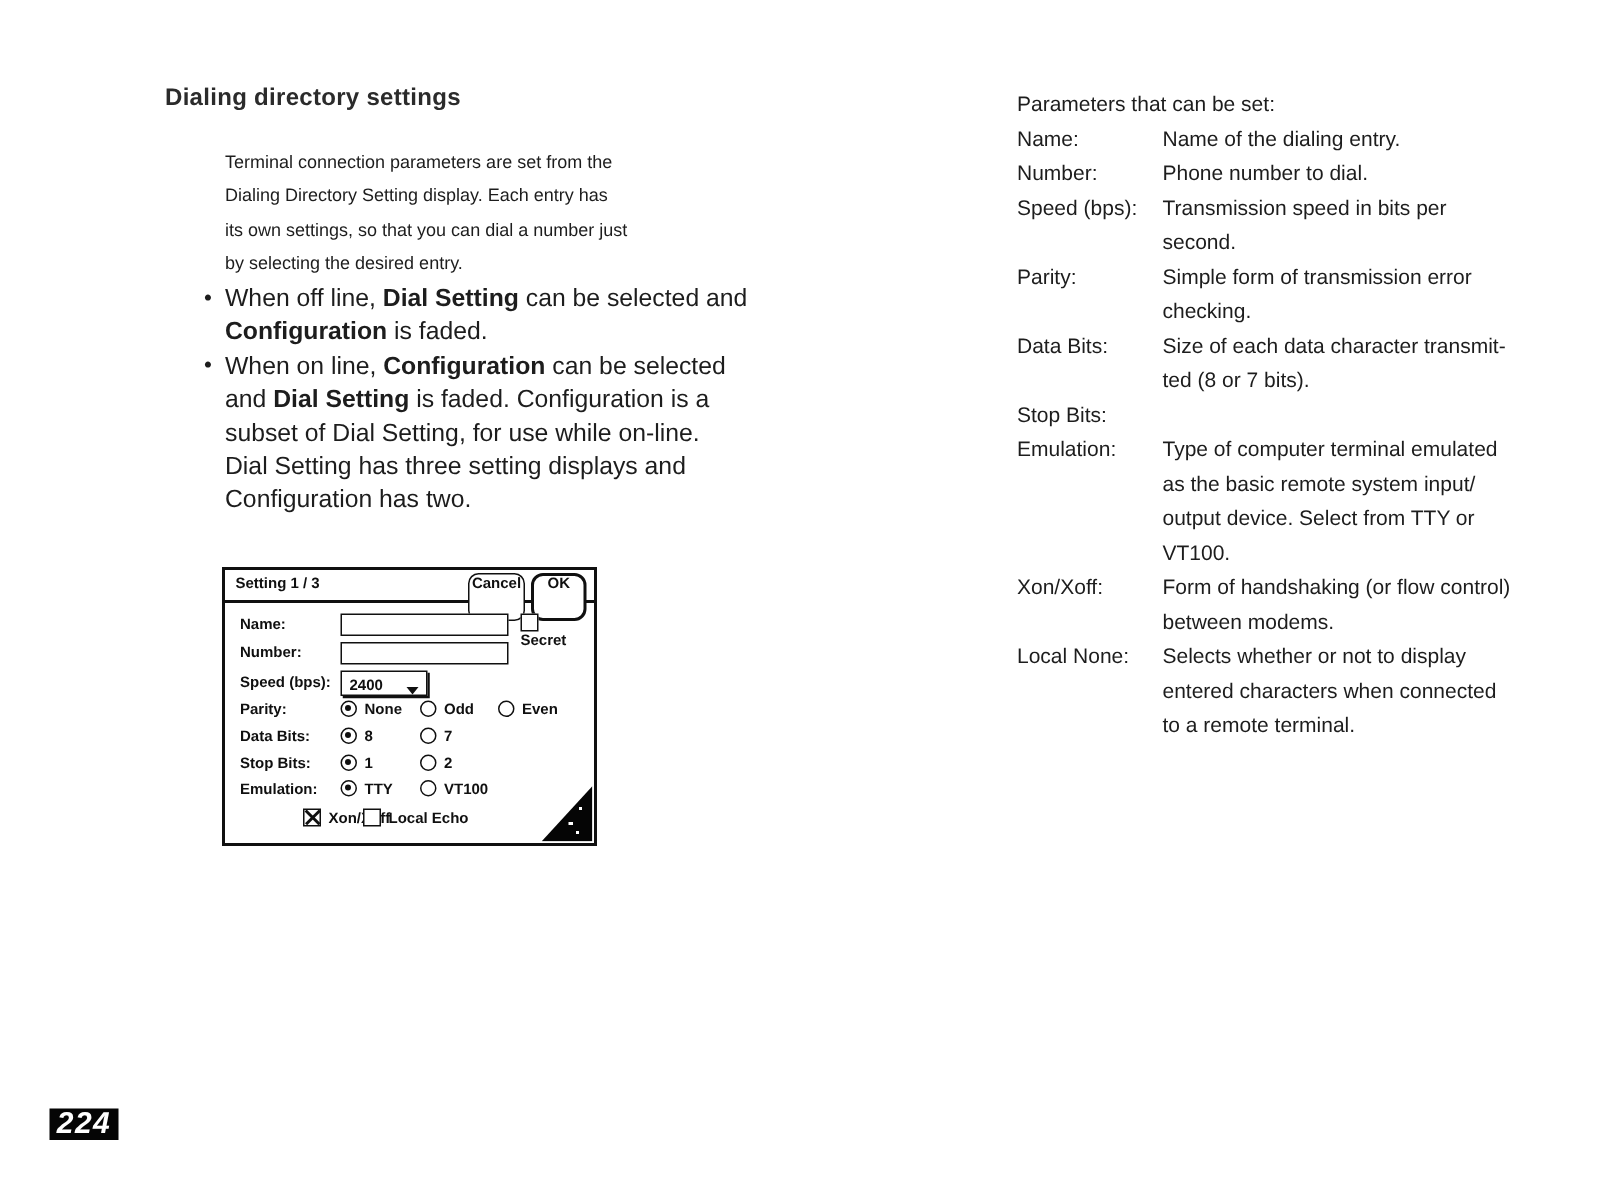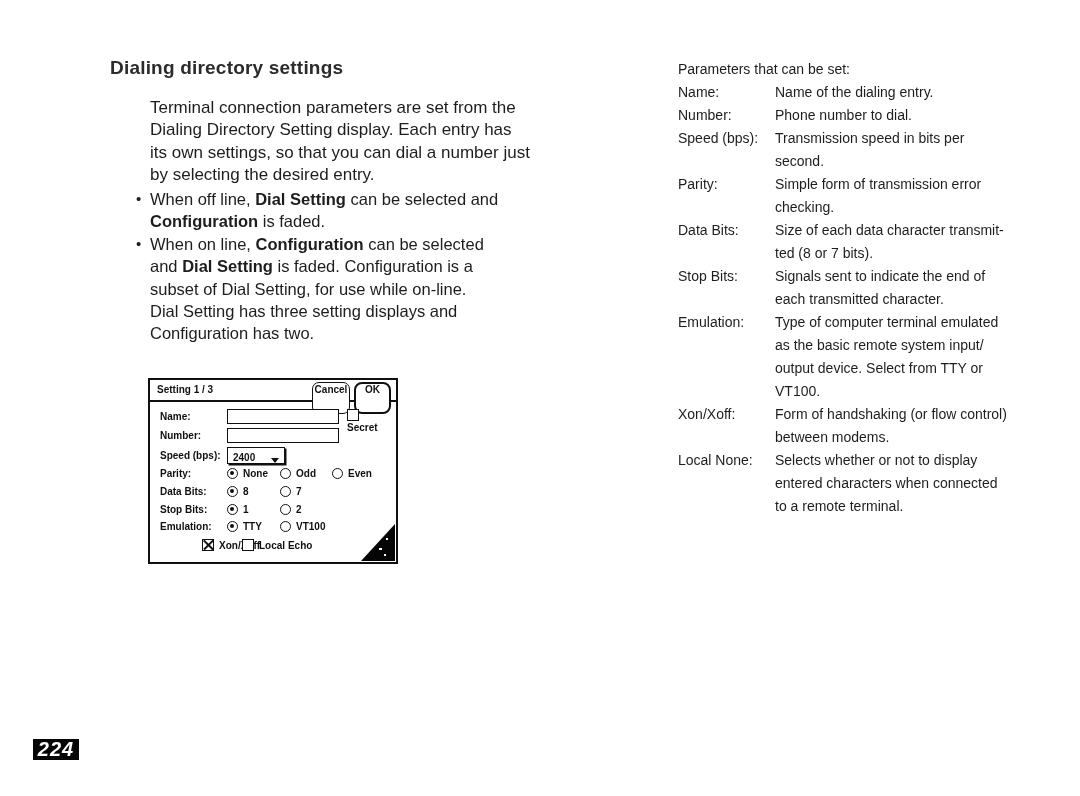--- a/index.html
+++ b/index.html
@@ -5,25 +5,25 @@
   html,body{margin:0;padding:0;background:#e8e8e8;}
   .page{
     position:relative; width:1080px; height:796px; background:#ffffff;
     font-family:"Liberation Sans", sans-serif; color:#1d1d1d; overflow:hidden;
   }
   *{box-sizing:border-box;}
 
   
   .page-title{
     position:absolute; left:110px; top:57px;
-    font-size:19px; font-weight:bold; color:#2b2b2b; letter-spacing:.2px;
+    font-size:16px; font-weight:bold; color:#2b2b2b; letter-spacing:.2px;
   }
   .intro{
     position:absolute; left:150px; top:97px; width:450px;
-    font-size:17px; line-height:22.4px; white-space:pre-line;
+    font-size:12px; line-height:22.4px; white-space:pre-line;
   }
   .bullets{
     position:absolute; left:136px; top:188px; width:465px;
     font-size:16.5px; line-height:22.4px;
   }
   .bullet-item{display:flex; align-items:flex-start;}
   .bullet-marker{flex:0 0 14px; font-size:15px;}
   .bullet-text{white-space:pre-line;}
 
   
@@ -226,22 +226,20 @@
       <div class="param-def">Simple form of transmission error
 checking.</div>
     </div>
     <div class="param-row">
       <div class="param-term">Data Bits:</div>
       <div class="param-def">Size of each data character transmit-
 ted (8 or 7 bits).</div>
     </div>
     <div class="param-row">
       <div class="param-term">Stop Bits:</div>
-      <div class="param-def">Signals sent to indicate the end of
-each transmitted character.</div>
     </div>
     <div class="param-row">
       <div class="param-term">Emulation:</div>
       <div class="param-def">Type of computer terminal emulated
 as the basic remote system input/
 output device. Select from TTY or
 VT100.</div>
     </div>
     <div class="param-row">
       <div class="param-term">Xon/Xoff:</div>

